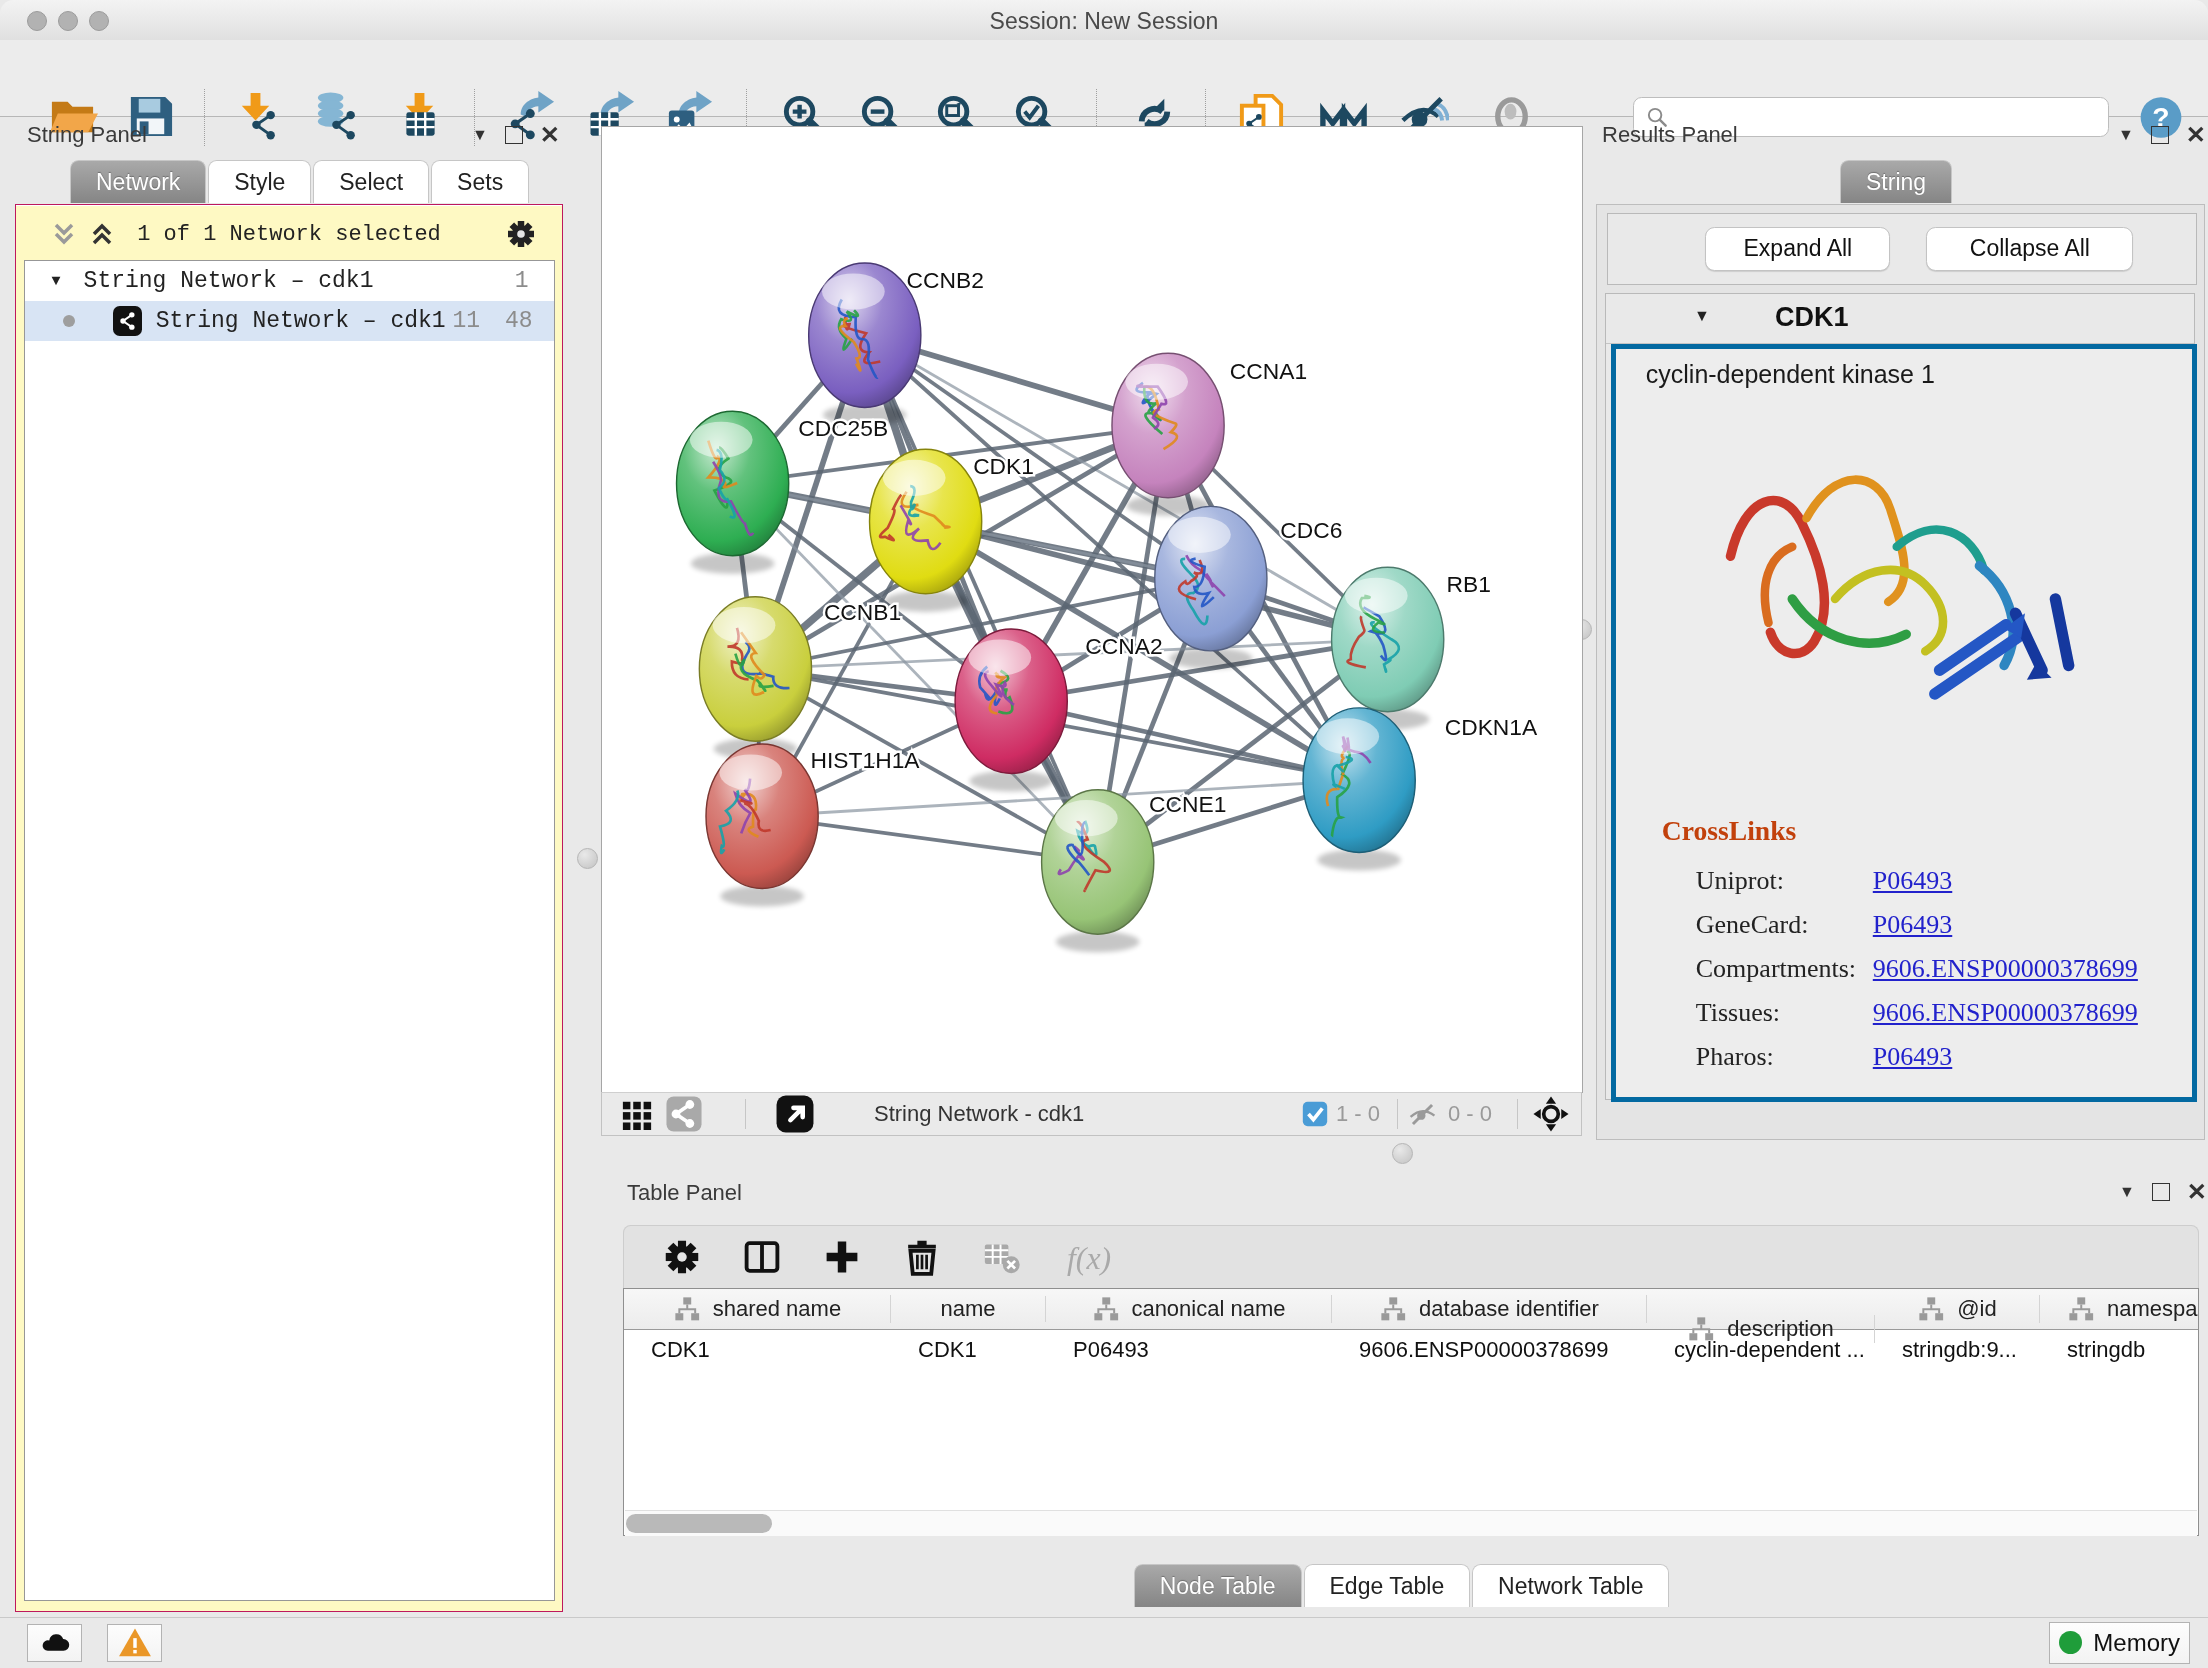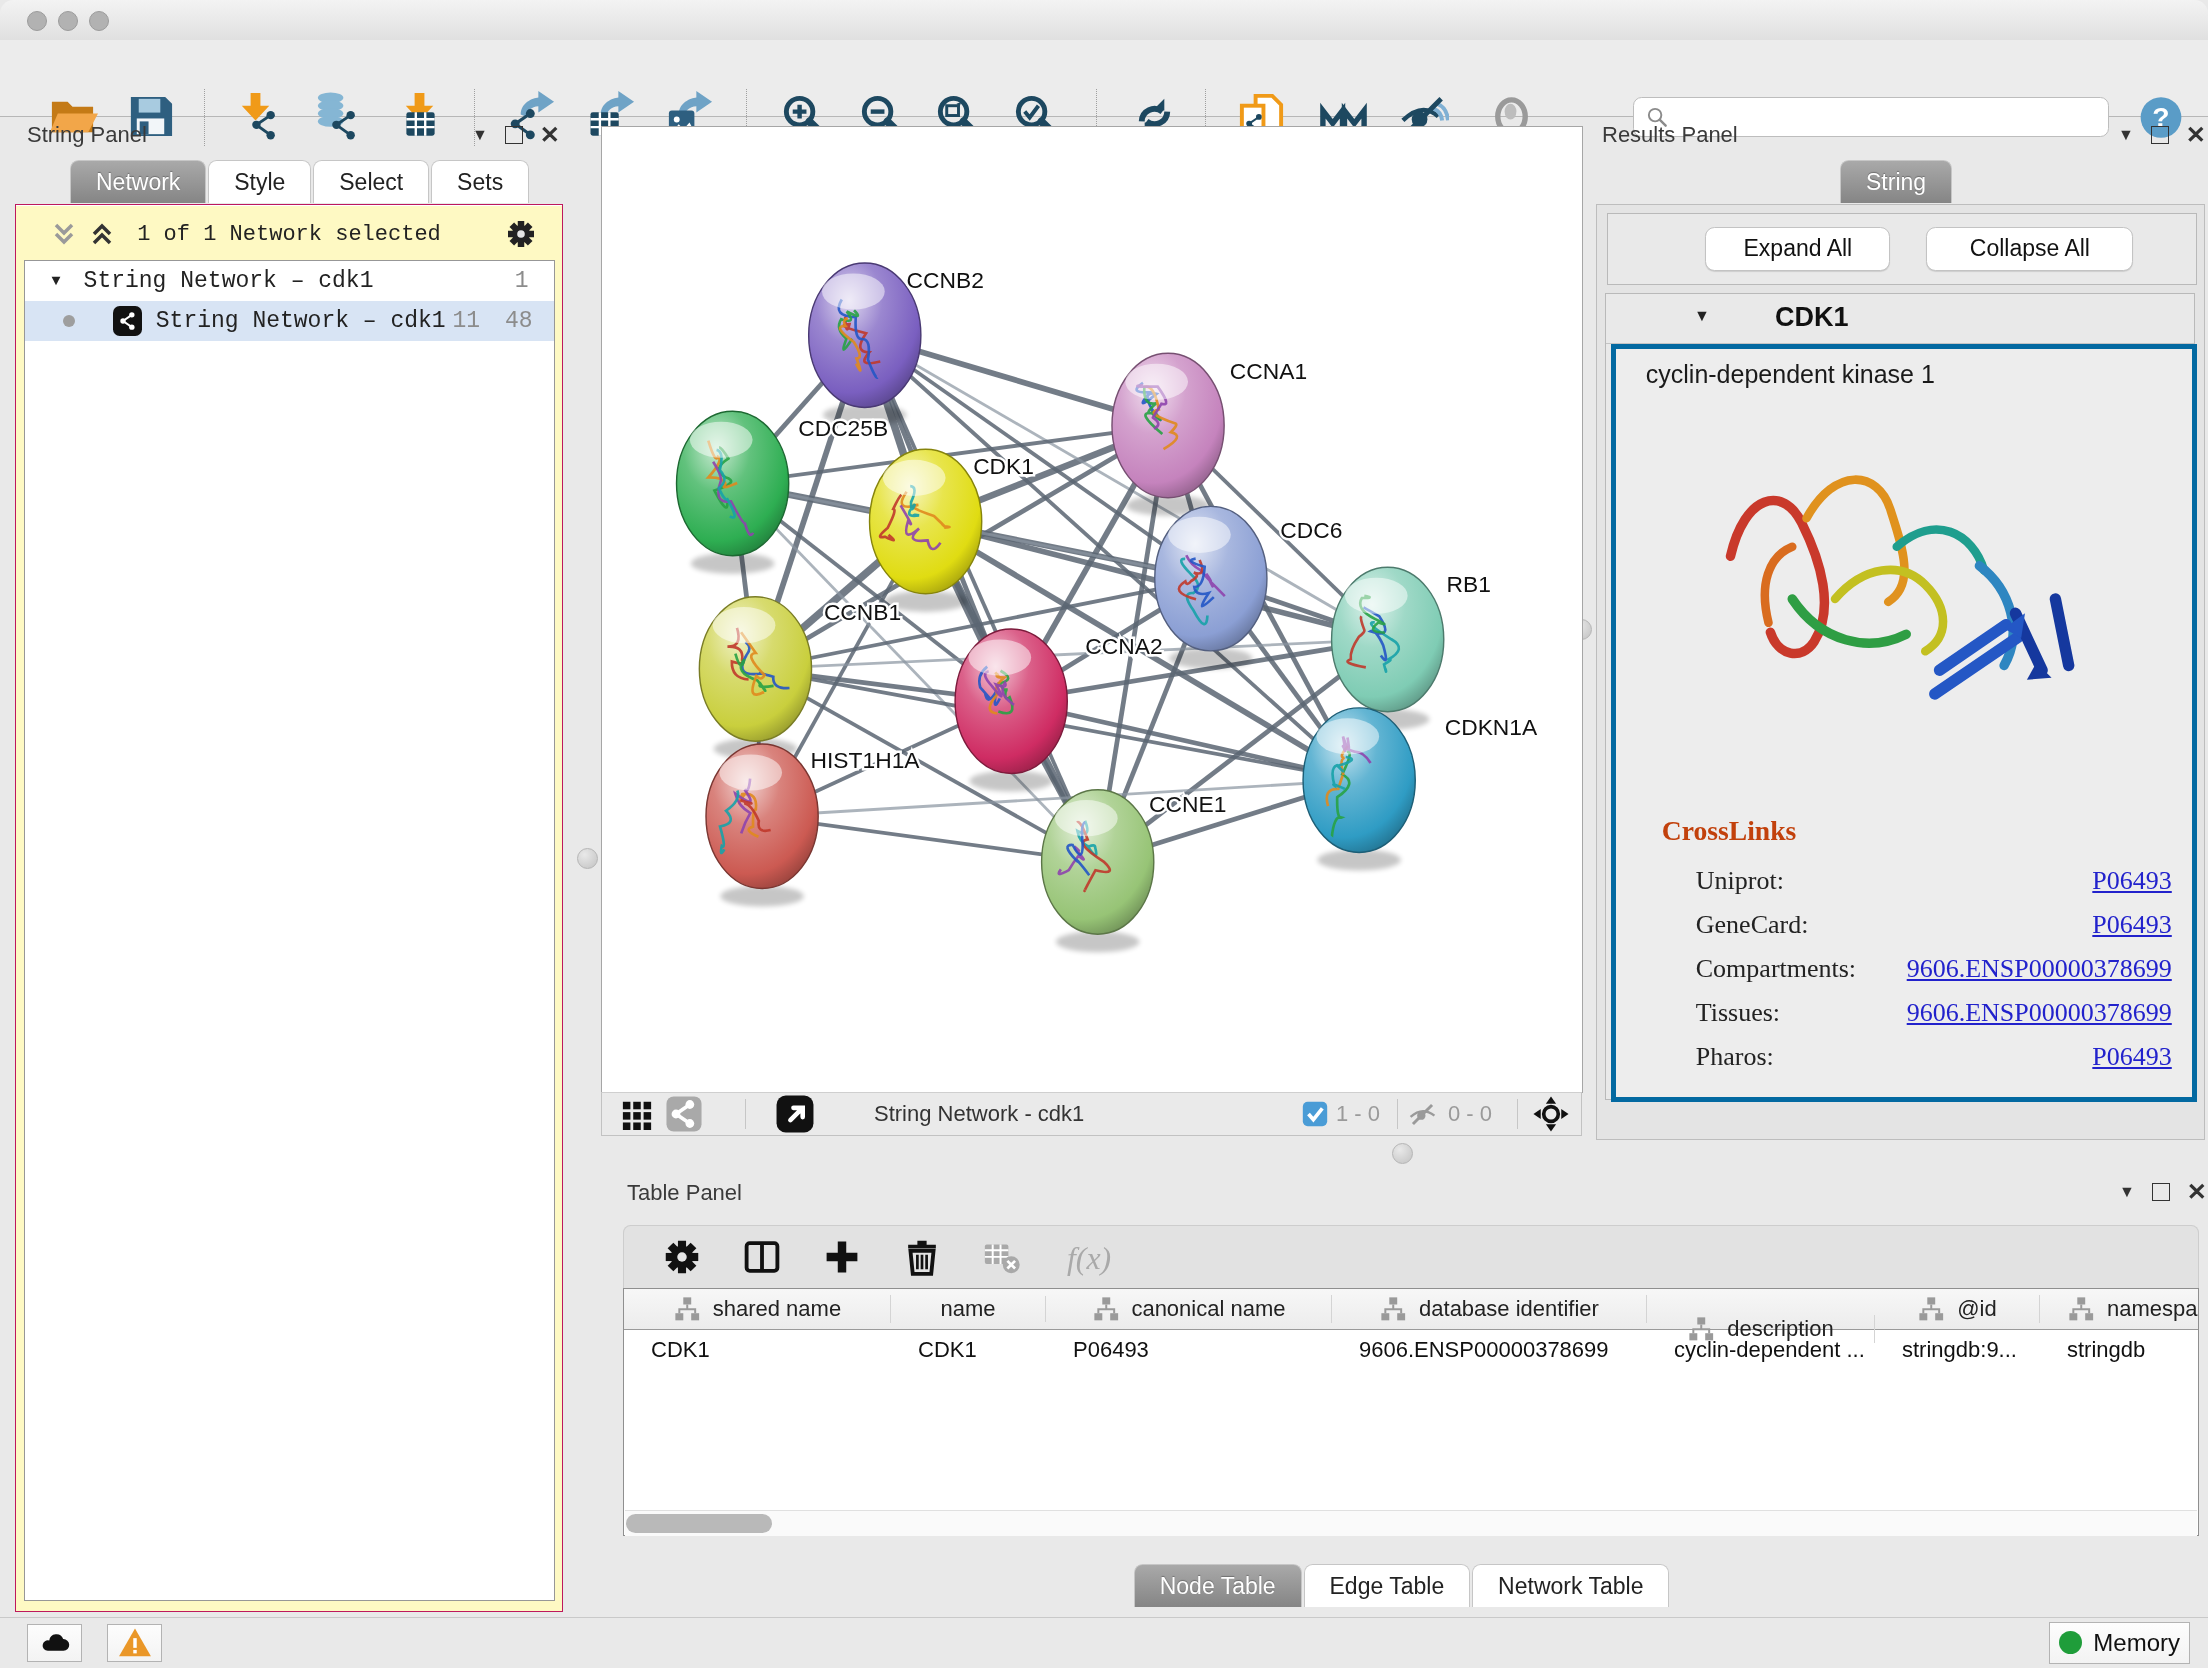--- a/index.html
+++ b/index.html
@@ -76,21 +76,21 @@
     border:1px solid #c3c3c3;border-radius:9.5px;font-size:23px;color:#111;
     display:flex;align-items:center;justify-content:center;
     box-shadow:0 1px 1px rgba(0,0,0,.12);}
   .r-boxb{position:absolute;left:7.6px;top:88px;width:588px;height:805px;
     background:#e9e9e9;border:1px solid #b9b9b9;}
   .r-entryhdr{position:absolute;left:0;top:0;width:100%;height:49px;
     border-bottom:1px solid #c4c4c4;}
   .r-content{position:absolute;left:4.8px;top:50px;width:576px;height:748px;
     background:#ededed;border:5px solid #0369a1;}
   .serif{font-family:"Liberation Serif","DejaVu Serif",serif;}
-  .xl-row{display:flex;font-size:26px;height:44px;align-items:center;justify-content:space-between;}
+  .xl-row{display:flex;font-size:26px;height:44px;align-items:center;}
   .xl-row a{color:#2222cc;text-decoration:underline;}
   
   .tpanel{position:absolute;left:597px;top:1172px;width:1611px;height:445px;}
   .tp-tool{position:absolute;left:26px;top:53px;width:1576px;height:63px;
     background:#e2e2e2;border:1px solid #cdcdcd;border-bottom:none;
     border-radius:7.6px 7.6px 0 0;display:flex;align-items:center;gap:40px;
     padding-left:38px;box-sizing:border-box;}
   .tp-tool .ticon{width:40px;height:40px;}
   .tbl{position:absolute;left:26px;top:116px;width:1576px;height:248px;
     background:#fff;border:1.9px solid #8f8f8f;overflow:hidden;box-sizing:border-box;}
@@ -120,20 +120,21 @@
 </style>
 </head>
 <body>
 
 <div class="window">
 
   <div class="titlebar">
     <span class="tl" style="left:27px"></span>
     <span class="tl" style="left:58px"></span>
     <span class="tl" style="left:89px"></span>
+    <div class="win-title">Session: New Session</div>
   </div>
 
   <div class="toolbar" id="toolbar">
     <div class="searchbox">
       <svg viewBox="0 0 52 52">
         <circle cx="21" cy="21" r="13" fill="none" stroke="#8b8b8b" stroke-width="4"></circle>
         <path d="M31 31 L43 43" stroke="#8b8b8b" stroke-width="5" stroke-linecap="round"></path>
       </svg>
       <input placeholder="" style="">
     </div>

